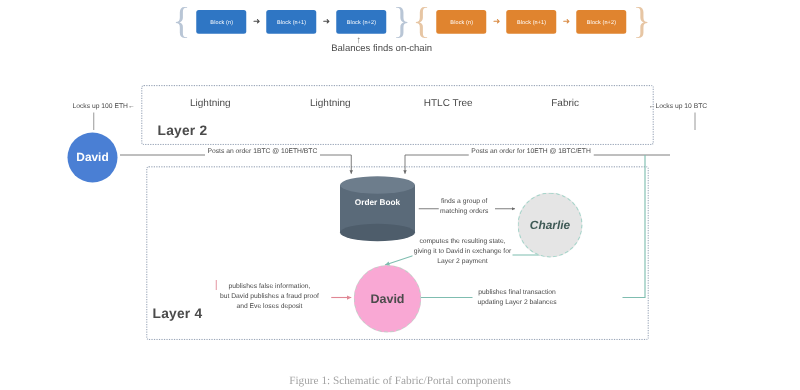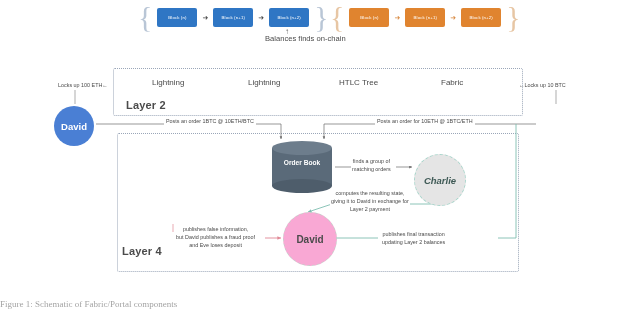--- a/index.html
+++ b/index.html
@@ -100,21 +100,21 @@
 
   
   .note{position:absolute;font-size:5.4px;color:#4a4a4a;line-height:1.45;white-space:nowrap;}
   .note.c{text-align:center;}
   .lock{position:absolute;font-size:5.4px;color:#4a4a4a;white-space:nowrap;}
 
   
   svg.wires{position:absolute;left:0;top:0;width:640px;height:312px;pointer-events:none;}
 
   .caption{
-    position:absolute;left:0;top:299px;width:640px;text-align:left;
+    position:absolute;left:0;top:299px;width:640px;text-align:center;
     font-family:"Liberation Serif",serif;font-size:9px;color:#555;
     opacity:.55;white-space:nowrap;
   }
 </style>
 </head>
 <body>
 
 <div id="stage">
 
   <div class="chain-group" style="left:138px;">

